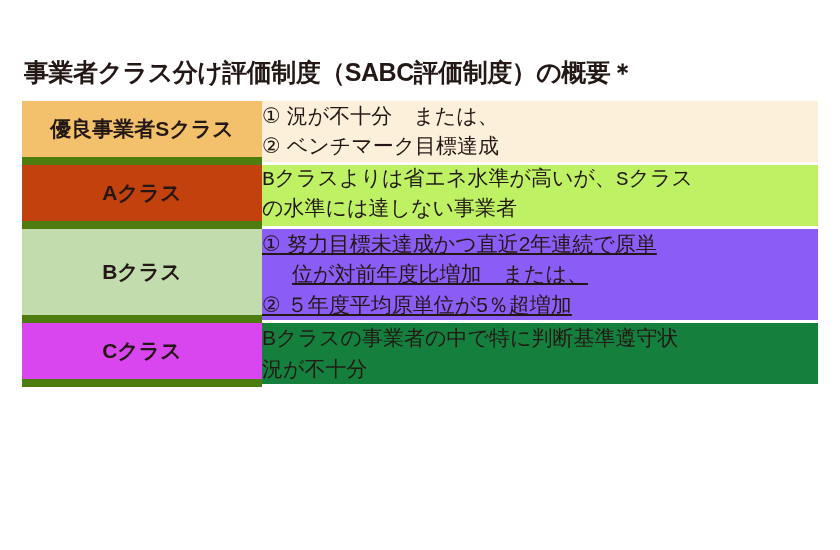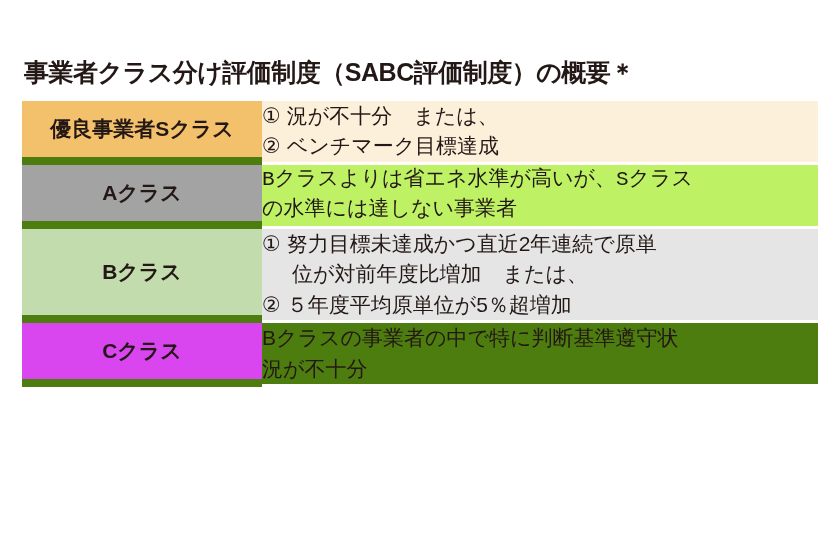--- a/index.html
+++ b/index.html
@@ -49,26 +49,26 @@
     line-height: 1.35;
   }
   .desc-cell {
     padding: 10px 8px 10px 18px;
     font-size: 21px;
     line-height: 1.45;
     border-bottom: 3px solid #ffffff;
   }
   .row-s .cls-cell { background: #f3c16b; }
   .row-s .desc-cell { background: #fdf0db; }
-  .row-a .cls-cell { background: #a3a3a3; }
+  .row-a .cls-cell { background: #c2410c; }
   .row-a .desc-cell { background: #bef264; font-family: Liberation Mono, monospace; }
   .row-b .cls-cell { background: #c2dcae; }
-  .row-b .desc-cell { background: #e5e5e5; }
+  .row-b .desc-cell { background: #8b5cf6; text-decoration: underline; }
   .row-c .cls-cell { background: #d946ef; }
-  .row-c .desc-cell { background: #4d7c0f; }
+  .row-c .desc-cell { background: #15803d; }
 
   .line {
     display: block;
     white-space: nowrap;
   }
   .line.indent {
     padding-left: 30px;
   }
   .source {
     margin-top: 18px;

